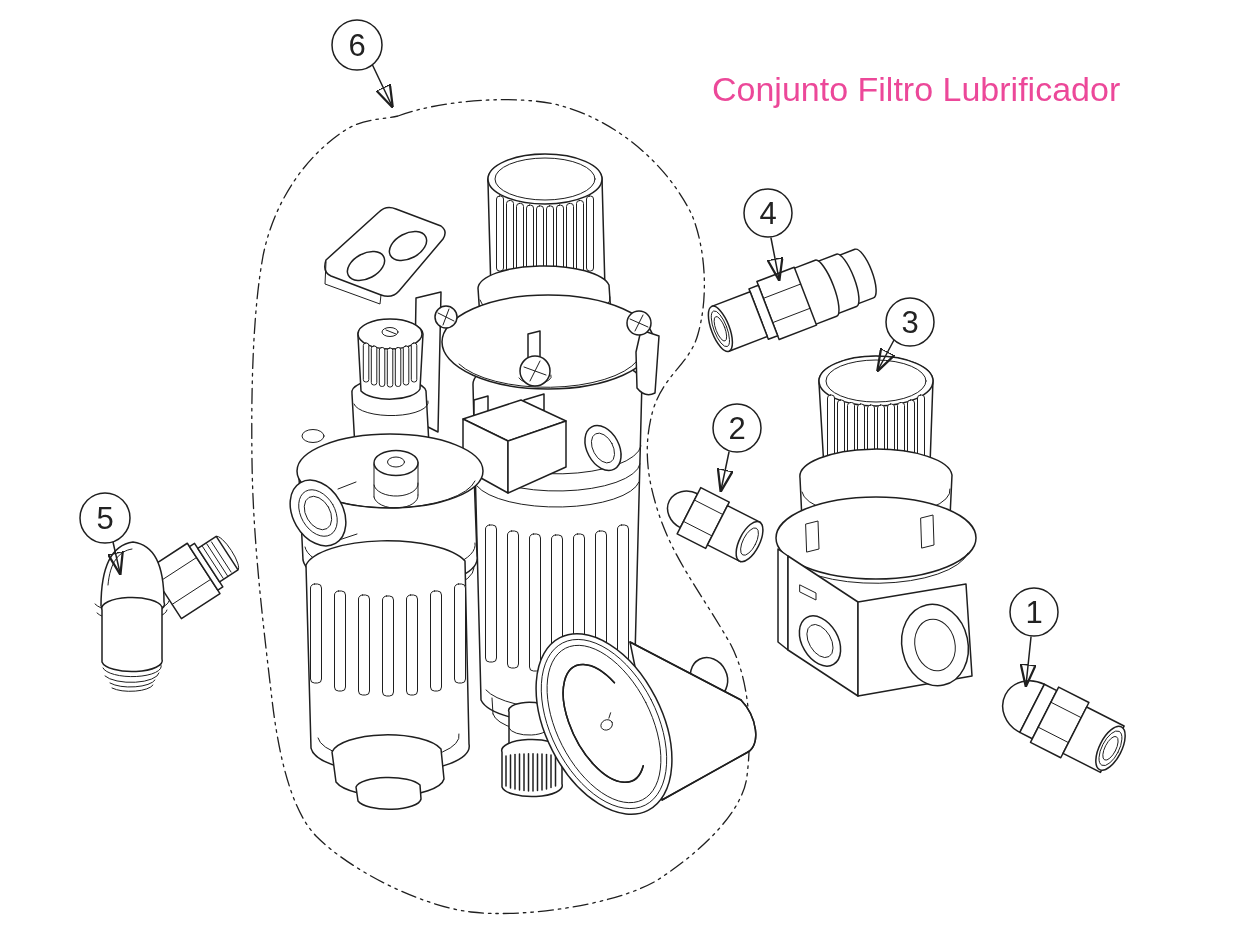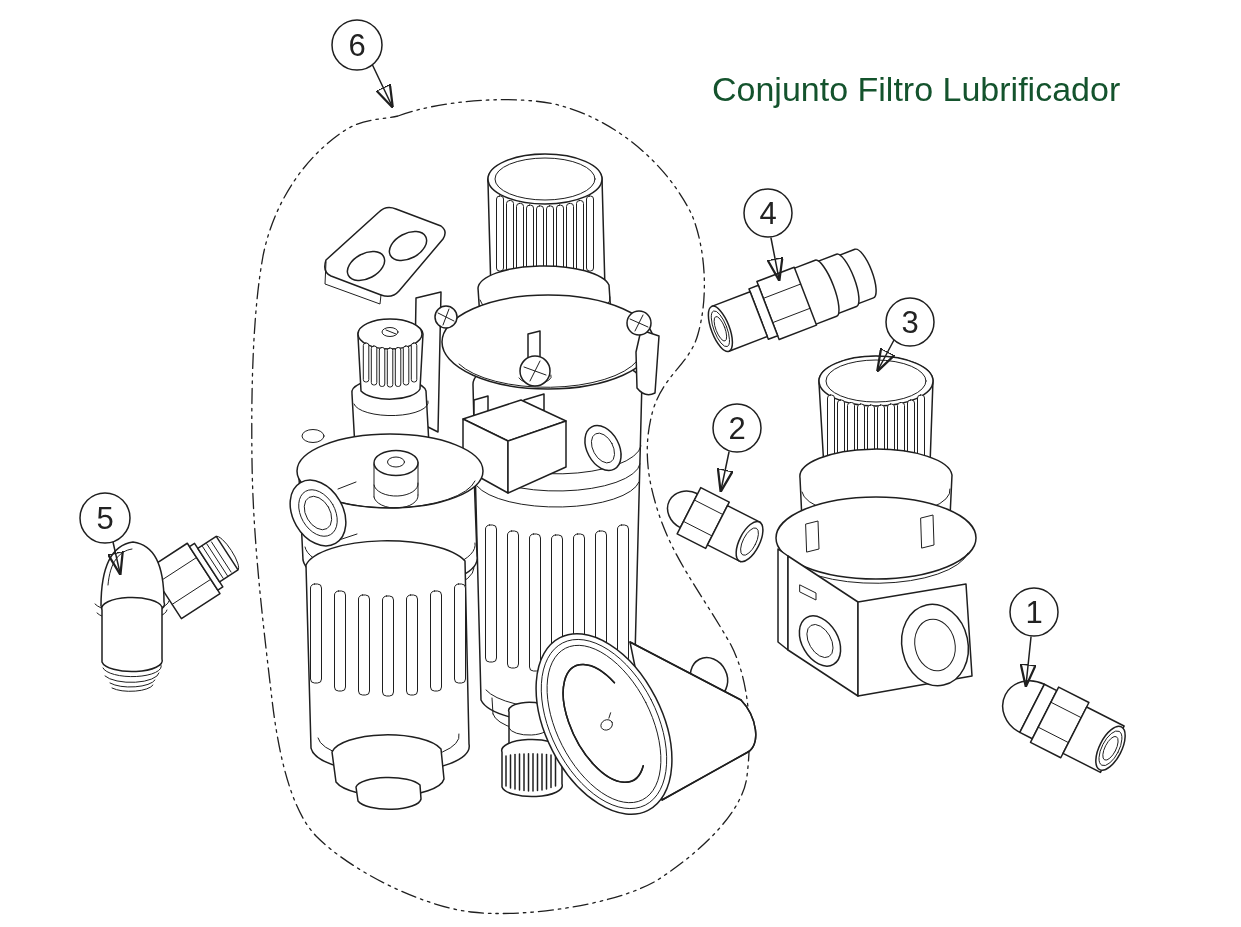--- a/index.html
+++ b/index.html
@@ -1,17 +1,17 @@
 <!DOCTYPE html>
 <html><head>
 <meta charset="utf-8">
 <style>
   html,body{margin:0;padding:0;background:#ffffff;}
   body{width:1241px;height:927px;position:relative;font-family:"Liberation Sans",sans-serif;overflow:hidden;}
-  .page-title{position:absolute;left:712px;top:70px;font-size:34px;color:#14532d;white-space:nowrap;}
+  .page-title{position:absolute;left:712px;top:70px;font-size:34px;color:#ec4899;white-space:nowrap;}
   svg{position:absolute;left:0;top:0;}
   svg *{vector-effect:non-scaling-stroke;}
   .ln path,.ln ellipse,.ln rect,.ln line,.ln circle{fill:none;stroke:#1f1f1f;stroke-width:1.5;stroke-linecap:round;stroke-linejoin:round;}
   .fw{fill:#ffffff !important;}
   .thin{stroke-width:1 !important;}
   .phantom{stroke-dasharray:15 5 2.5 5 2.5 5;stroke-width:1.3 !important;}
   .balloon-num{font-family:"Liberation Sans",sans-serif;font-size:31px;fill:#222;stroke:none !important;text-anchor:middle;}
 </style>
 </head>
 <body>

